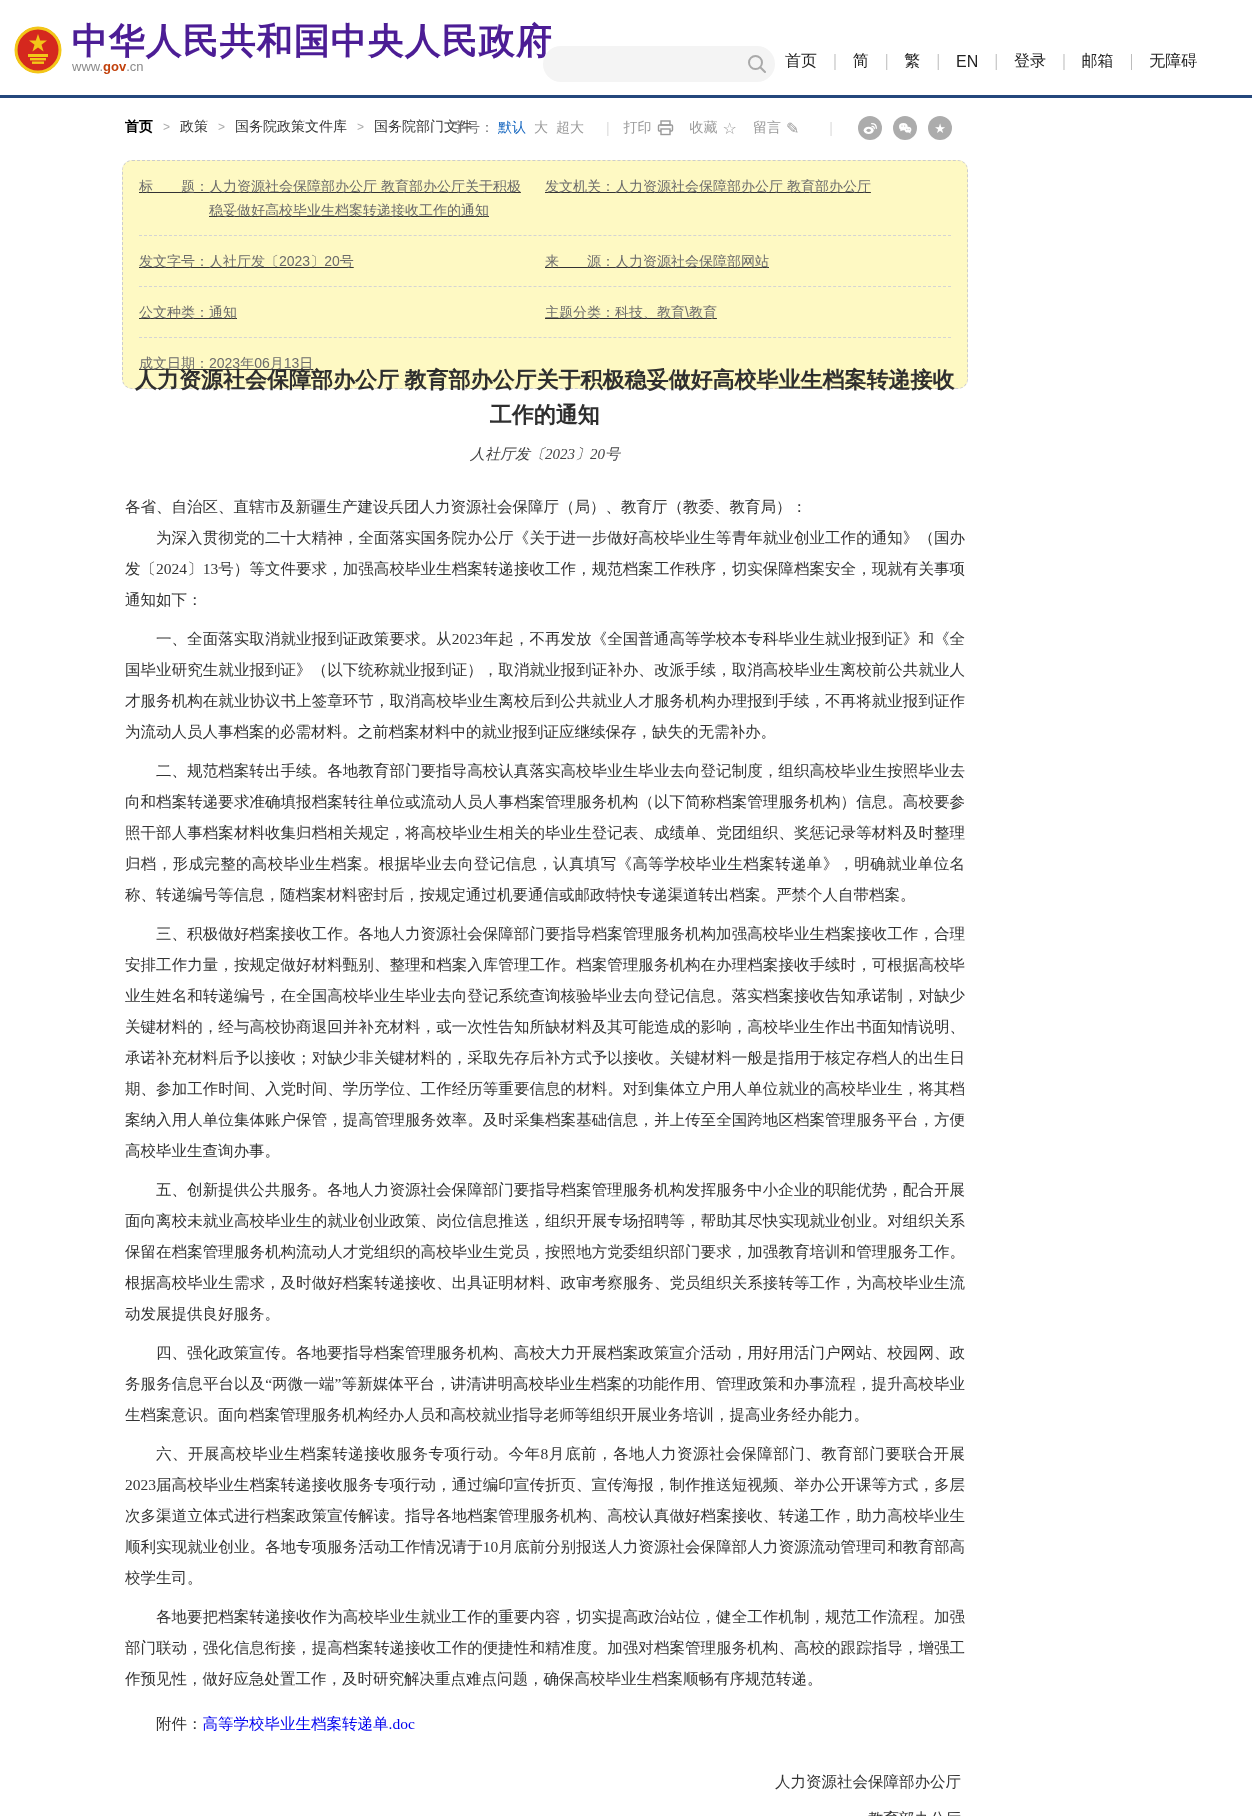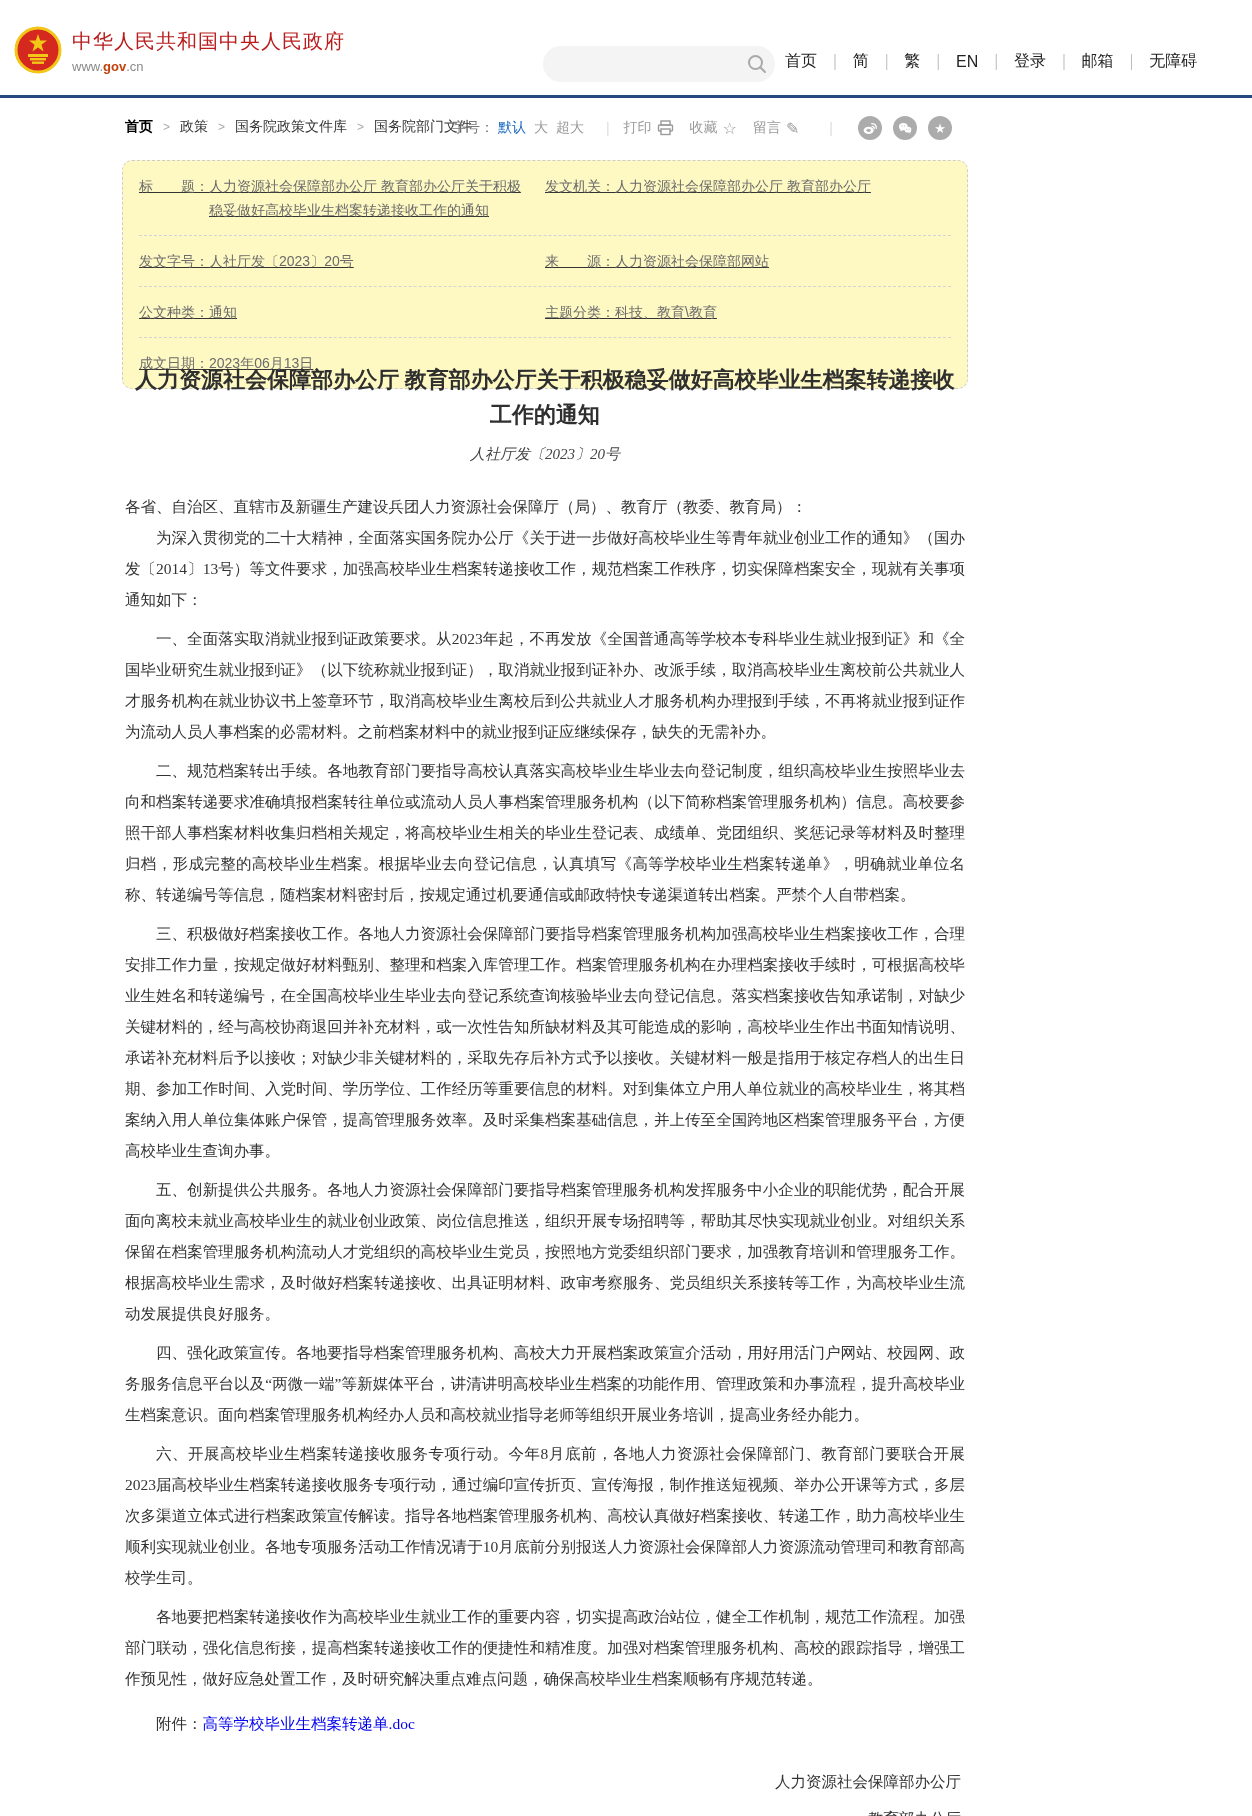--- a/index.html
+++ b/index.html
@@ -5,21 +5,21 @@
   * { margin:0; padding:0; box-sizing:border-box; }
   html,body { background:#fff; }
   body {
     width:1252px; height:1816px; position:relative;
     font-family:"Liberation Sans", sans-serif; color:#333; overflow:hidden;
   }
   
   .header { position:relative; height:95px; background:#fff; }
   .logo { position:absolute; left:14px; top:26px; display:flex; align-items:center; }
   .emblem { width:48px; height:48px; margin-right:10px; flex:0 0 auto; }
-  .site-title { font-size:20px; font-weight:normal; color:#b91c1c; letter-spacing:1px; line-height:30px; font-family:"Liberation Sans",sans-serif; }
+  .site-title { font-size:36px; font-weight:bold; color:#4c1d95; letter-spacing:1px; line-height:30px; font-family:"Liberation Sans",sans-serif; }
   .site-url { font-size:13px; color:#8a8a8a; margin-top:3px; }
   .site-url .gov { color:#c2410c; font-weight:bold; }
   .search-pill { position:absolute; left:543px; top:46px; width:232px; height:36px; background:#f4f4f4; border-radius:18px; display:flex; align-items:center; }
   .search-pill input { flex:1; border:none; outline:none; background:transparent; height:100%; padding:0 6px 0 16px; font-size:14px; color:#333; }
   .search-icon { width:22px; height:22px; margin-right:10px; flex:0 0 auto; }
   .topnav { position:absolute; left:783px; top:51px; font-size:16px; color:#222; display:flex; align-items:center; white-space:nowrap; }
   .topnav .item { cursor:pointer; padding:0 2px; }
   .topnav .sep { color:#bbb; margin:0 8px; font-weight:300; }
   .header-line { height:3px; background:#24477c; }
   
@@ -199,21 +199,21 @@
       <span class="meta-value">2023年06月13日</span>
     </div>
     <div class="meta-cell"></div>
   </div>
 </div>
 
 <div class="article">
   <div class="doc-title">人力资源社会保障部办公厅 教育部办公厅关于积极稳妥做好高校毕业生档案转递接收工作的通知</div>
   <div class="doc-no">人社厅发〔2023〕20号</div>
   <div class="salutation">各省、自治区、直辖市及新疆生产建设兵团人力资源社会保障厅（局）、教育厅（教委、教育局）：</div>
-  <p class="para">为深入贯彻党的二十大精神，全面落实国务院办公厅《关于进一步做好高校毕业生等青年就业创业工作的通知》（国办发〔2014〕13号）等文件要求，加强高校毕业生档案转递接收工作，规范档案工作秩序，切实保障档案安全，现就有关事项通知如下：</p>
+  <p class="para">为深入贯彻党的二十大精神，全面落实国务院办公厅《关于进一步做好高校毕业生等青年就业创业工作的通知》（国办发〔2024〕13号）等文件要求，加强高校毕业生档案转递接收工作，规范档案工作秩序，切实保障档案安全，现就有关事项通知如下：</p>
   <p class="para">一、全面落实取消就业报到证政策要求。从2023年起，不再发放《全国普通高等学校本专科毕业生就业报到证》和《全国毕业研究生就业报到证》（以下统称就业报到证），取消就业报到证补办、改派手续，取消高校毕业生离校前公共就业人才服务机构在就业协议书上签章环节，取消高校毕业生离校后到公共就业人才服务机构办理报到手续，不再将就业报到证作为流动人员人事档案的必需材料。之前档案材料中的就业报到证应继续保存，缺失的无需补办。</p>
   <p class="para">二、规范档案转出手续。各地教育部门要指导高校认真落实高校毕业生毕业去向登记制度，组织高校毕业生按照毕业去向和档案转递要求准确填报档案转往单位或流动人员人事档案管理服务机构（以下简称档案管理服务机构）信息。高校要参照干部人事档案材料收集归档相关规定，将高校毕业生相关的毕业生登记表、成绩单、党团组织、奖惩记录等材料及时整理归档，形成完整的高校毕业生档案。根据毕业去向登记信息，认真填写《高等学校毕业生档案转递单》，明确就业单位名称、转递编号等信息，随档案材料密封后，按规定通过机要通信或邮政特快专递渠道转出档案。严禁个人自带档案。</p>
   <p class="para">三、积极做好档案接收工作。各地人力资源社会保障部门要指导档案管理服务机构加强高校毕业生档案接收工作，合理安排工作力量，按规定做好材料甄别、整理和档案入库管理工作。档案管理服务机构在办理档案接收手续时，可根据高校毕业生姓名和转递编号，在全国高校毕业生毕业去向登记系统查询核验毕业去向登记信息。落实档案接收告知承诺制，对缺少关键材料的，经与高校协商退回并补充材料，或一次性告知所缺材料及其可能造成的影响，高校毕业生作出书面知情说明、承诺补充材料后予以接收；对缺少非关键材料的，采取先存后补方式予以接收。关键材料一般是指用于核定存档人的出生日期、参加工作时间、入党时间、学历学位、工作经历等重要信息的材料。对到集体立户用人单位就业的高校毕业生，将其档案纳入用人单位集体账户保管，提高管理服务效率。及时采集档案基础信息，并上传至全国跨地区档案管理服务平台，方便高校毕业生查询办事。</p>
   <p class="para">五、创新提供公共服务。各地人力资源社会保障部门要指导档案管理服务机构发挥服务中小企业的职能优势，配合开展面向离校未就业高校毕业生的就业创业政策、岗位信息推送，组织开展专场招聘等，帮助其尽快实现就业创业。对组织关系保留在档案管理服务机构流动人才党组织的高校毕业生党员，按照地方党委组织部门要求，加强教育培训和管理服务工作。根据高校毕业生需求，及时做好档案转递接收、出具证明材料、政审考察服务、党员组织关系接转等工作，为高校毕业生流动发展提供良好服务。</p>
   <p class="para">四、强化政策宣传。各地要指导档案管理服务机构、高校大力开展档案政策宣介活动，用好用活门户网站、校园网、政务服务信息平台以及“两微一端”等新媒体平台，讲清讲明高校毕业生档案的功能作用、管理政策和办事流程，提升高校毕业生档案意识。面向档案管理服务机构经办人员和高校就业指导老师等组织开展业务培训，提高业务经办能力。</p>
   <p class="para">六、开展高校毕业生档案转递接收服务专项行动。今年8月底前，各地人力资源社会保障部门、教育部门要联合开展2023届高校毕业生档案转递接收服务专项行动，通过编印宣传折页、宣传海报，制作推送短视频、举办公开课等方式，多层次多渠道立体式进行档案政策宣传解读。指导各地档案管理服务机构、高校认真做好档案接收、转递工作，助力高校毕业生顺利实现就业创业。各地专项服务活动工作情况请于10月底前分别报送人力资源社会保障部人力资源流动管理司和教育部高校学生司。</p>
   <p class="para">各地要把档案转递接收作为高校毕业生就业工作的重要内容，切实提高政治站位，健全工作机制，规范工作流程。加强部门联动，强化信息衔接，提高档案转递接收工作的便捷性和精准度。加强对档案管理服务机构、高校的跟踪指导，增强工作预见性，做好应急处置工作，及时研究解决重点难点问题，确保高校毕业生档案顺畅有序规范转递。</p>
   <div class="attachment">
     <span>附件：</span><a>高等学校毕业生档案转递单.doc</a>
   </div>

